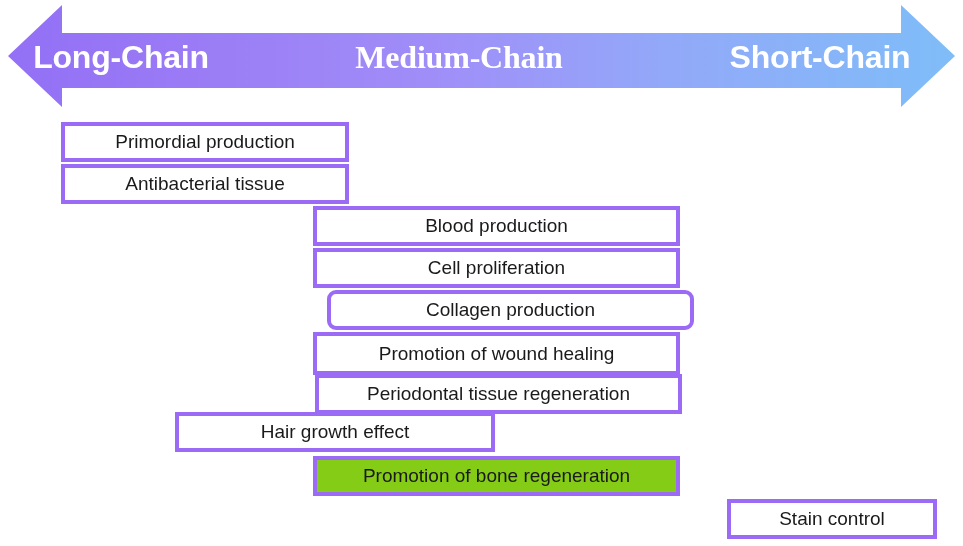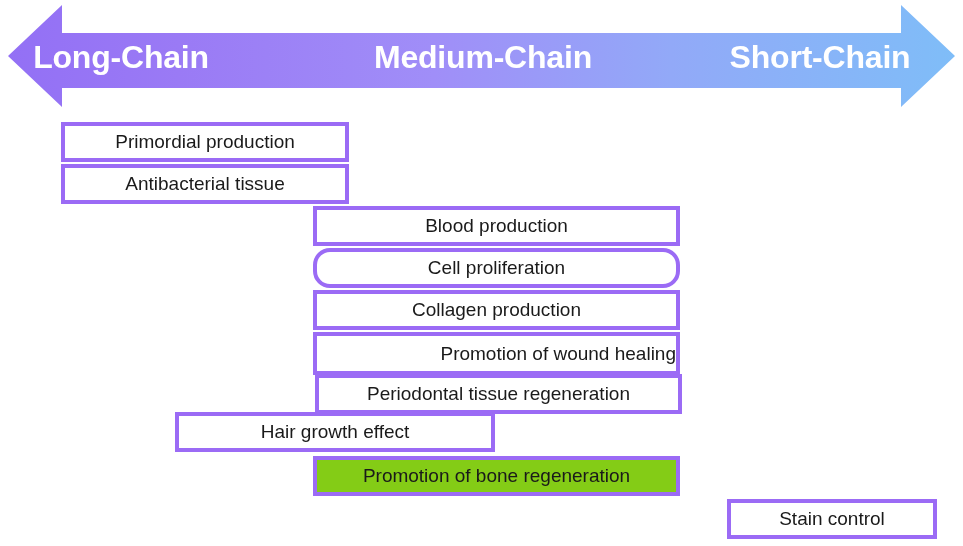--- a/index.html
+++ b/index.html
@@ -46,21 +46,21 @@
     height: 36px;
     line-height: 34px;
     color: #ffffff;
     font-weight: bold;
     font-size: 32px;
     letter-spacing: -0.2px;
     white-space: nowrap;
     text-align: center;
   }
   .arrow-label.left   { left: 26px;  width: 190px; text-align: center; }
-  .arrow-label.center { left: 352px; width: 262px; }
+  .arrow-label.center { left: 328px; width: 262px; font-family: Liberation Serif, serif; }
   .arrow-label.right  { left: 690px; width: 260px; }
 
   
   .box {
     position: absolute;
     box-sizing: border-box;
     background: #ffffff;
     border: 4px solid #9b6bf5;
     display: flex;
     align-items: center;
@@ -99,27 +99,27 @@
 
   <div class="box" style="left: 61px; top: 122px; width: 288px; height: 40px; border-color: rgb(155, 107, 245); background: rgb(255, 255, 255);">
     <span class="box-label" style="color: rgb(26, 26, 26);">Primordial production</span>
   </div>
   <div class="box" style="left: 61px; top: 164px; width: 288px; height: 40px; border-color: rgb(155, 107, 245); background: rgb(255, 255, 255);">
     <span class="box-label" style="color: rgb(26, 26, 26);">Antibacterial tissue</span>
   </div>
   <div class="box" style="left: 313px; top: 206px; width: 367px; height: 40px; border-color: rgb(155, 107, 245); background: rgb(255, 255, 255);">
     <span class="box-label" style="color: rgb(26, 26, 26);">Blood production</span>
   </div>
-  <div class="box" style="left: 313px; top: 248px; width: 367px; height: 40px; border-color: rgb(155, 107, 245); background: rgb(255, 255, 255); border-radius: 17px;">
+  <div class="box" style="left: 313px; top: 248px; width: 367px; height: 40px; border-color: rgb(155, 107, 245); background: rgb(255, 255, 255);">
     <span class="box-label" style="color: rgb(26, 26, 26);">Cell proliferation</span>
   </div>
-  <div class="box" style="left: 313px; top: 290px; width: 367px; height: 40px; border-color: rgb(155, 107, 245); background: rgb(255, 255, 255);">
+  <div class="box" style="left: 327px; top: 290px; width: 367px; height: 40px; border-color: rgb(155, 107, 245); background: rgb(255, 255, 255); border-radius: 9px;">
     <span class="box-label" style="color: rgb(26, 26, 26);">Collagen production</span>
   </div>
-  <div class="box" style="left: 313px; top: 332px; width: 367px; height: 43px; border-color: rgb(155, 107, 245); background: rgb(255, 255, 255); justify-content: flex-end;">
+  <div class="box" style="left: 313px; top: 332px; width: 367px; height: 43px; border-color: rgb(155, 107, 245); background: rgb(255, 255, 255);">
     <span class="box-label" style="color: rgb(26, 26, 26);">Promotion of wound healing</span>
   </div>
   <div class="box" style="left: 315px; top: 374px; width: 367px; height: 40px; border-color: rgb(155, 107, 245); background: rgb(255, 255, 255);">
     <span class="box-label" style="color: rgb(26, 26, 26);">Periodontal tissue regeneration</span>
   </div>
   <div class="box" style="left: 175px; top: 412px; width: 320px; height: 40px; border-color: rgb(155, 107, 245); background: rgb(255, 255, 255);">
     <span class="box-label" style="color: rgb(26, 26, 26);">Hair growth effect</span>
   </div>
   <div class="box" style="left: 313px; top: 456px; width: 367px; height: 40px; border-color: rgb(155, 107, 245); background: #84cc16;">
     <span class="box-label" style="color: rgb(26, 26, 26);">Promotion of bone regeneration</span>

